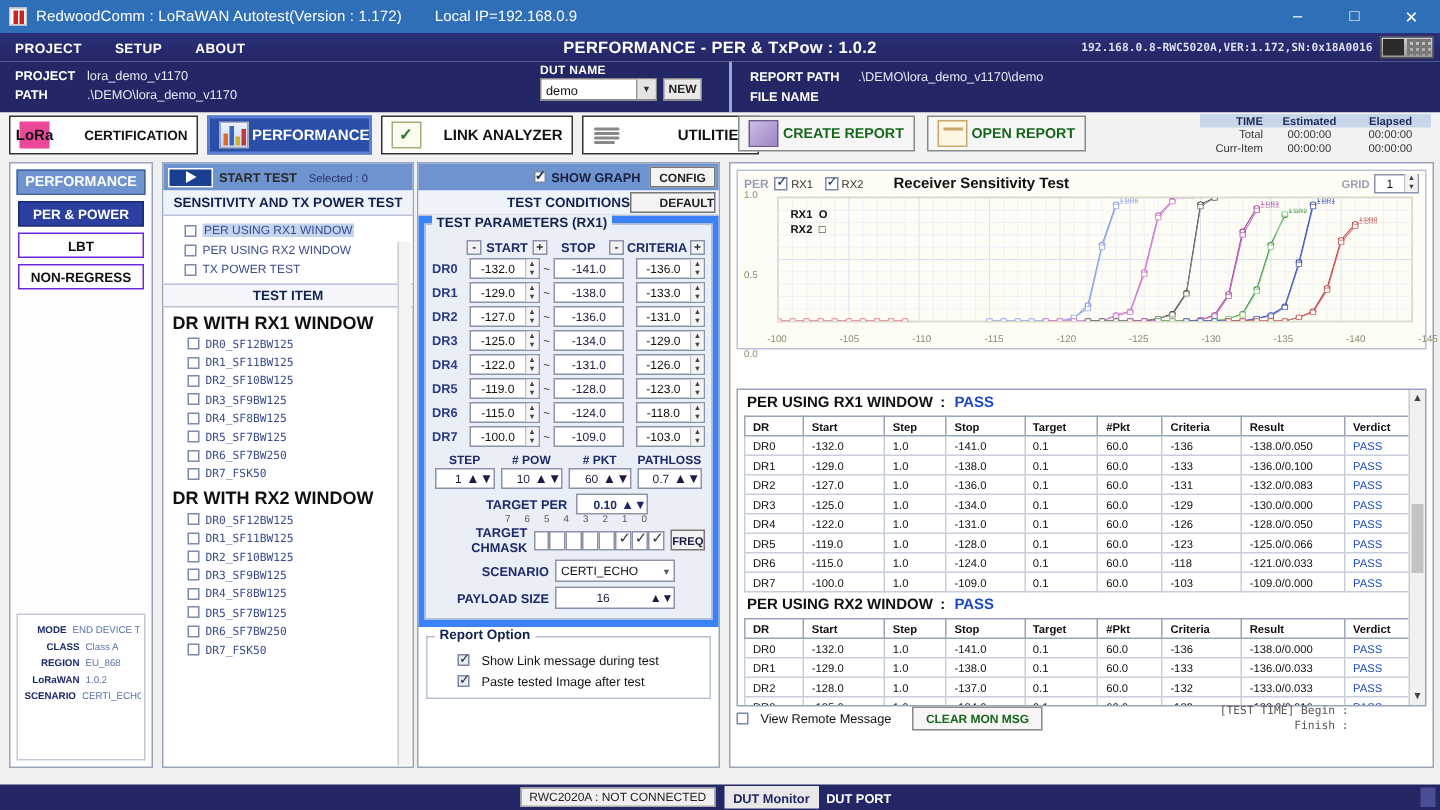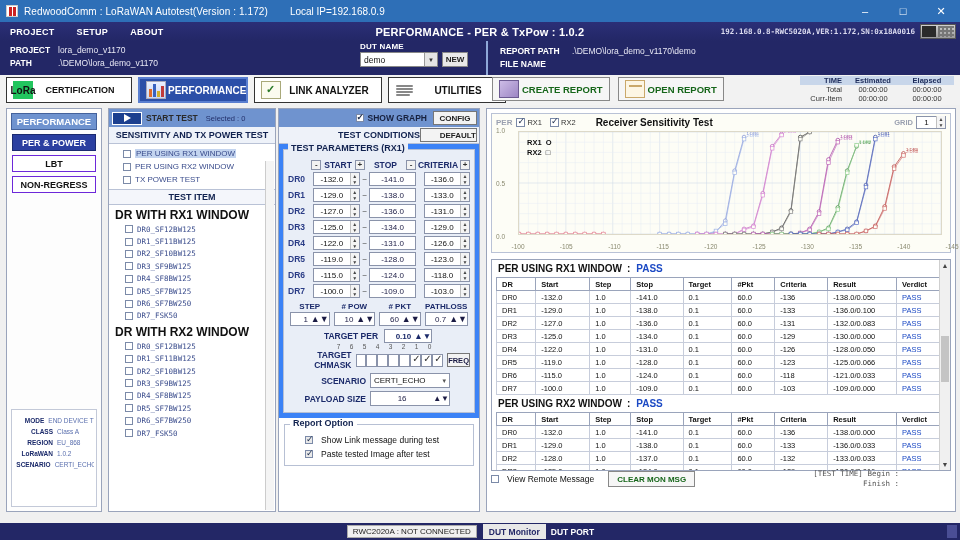--- a/index.html
+++ b/index.html
@@ -89,24 +89,24 @@
   .divider-v{ position:absolute; left:486px; top:0; width:2px; height:34px; background:#8fa8d8;}
 
   
   .navrow{ height:30px; background:#f2f2f2; display:flex; align-items:center; position:relative;}
   .navbtn{
     height:26px; border:1px solid #333; background:#fff; display:flex; align-items:center;
     margin-left:6px; padding:0 6px; font-size:10px; font-weight:bold; color:#111;
   }
   .navbtn.w1{ width:126px;} .navbtn.w2{ width:110px;} .navbtn.w3{ width:128px;} .navbtn.w4{ width:118px;}
   .navbtn.active{ background:#2b4fa8; color:#fff; border:2px solid #5a7fd0;}
-  .navbtn .lbl{ flex:1; text-align:center;}
+  .navbtn .lbl{ flex:1; text-align:right;}
   .ico{ width:20px; height:18px; flex:none; margin-right:2px;}
   .ico.lora{
-    background:#22c55e; display:flex; align-items:center; justify-content:center; font-size:9px;
+    background:#ec4899; display:flex; align-items:center; justify-content:center; font-size:9px;
   }
   .ico.bars{
     background:linear-gradient(#eaf0ff,#c9d8f5); position:relative; overflow:hidden; border:1px solid #aab;
   }
   .ico.bars i{ position:absolute; bottom:1px; width:3px;}
   .ico.doc{ background:#fbfbef; border:1px solid #a9a97a; position:relative;}
   .ico.doc::after{ content:"\2713"; position:absolute; left:4px; top:1px; color:#2a7a2a; font-size:11px;}
   .ico.util{ position:relative; }
   .ico.util i{ position:absolute; left:1px; height:1.5px; background:#888; border-radius:1px;}
 
@@ -253,21 +253,21 @@
   .report-opt{ margin:6px 5px 0; border:1px solid #b7c0d4; background:#fff; padding:6px 4px 6px; position:relative;}
   .ro-legend{ position:absolute; top:-7px; left:5px; background:#fff; padding:0 3px; font-size:9px; font-weight:bold; color:#11224f;}
   .ro-item{ display:flex; align-items:center; font-size:8.5px; color:#111; margin:4px 0 0 16px;}
   .cbx.gray{ background:#e9e9e9;}
 
   
   .rightpanel{
     position:absolute; left:486px; top:3px; width:470px; height:404px; background:#fff;
     border:1px solid #9aa4bb;
   }
-  .chartbox{ margin:4px; height:140px; border:1px solid #b9c2d6; background:#fdfdf6; position:relative;}
+  .chartbox{ margin:4px; height:120px; border:1px solid #b9c2d6; background:#fdfdf6; position:relative;}
   .chart-top{ height:16px; display:flex; align-items:center; padding:0 4px; font-size:8px;}
   .chart-top .per{ color:#9aa0b0; font-weight:bold; margin-right:4px;}
   .cktiny{ width:9px;height:9px;border:1px solid #7b8aa8;background:#fff; position:relative; margin-right:2px;}
   .cktiny::after{ content:"\2713"; position:absolute; left:0px; top:-3px; font-size:9px; color:#20304f;}
   .chart-top .lb{ margin-right:8px; font-size:7.5px; color:#333;}
   .chart-title{ font-size:10px; font-weight:bold; color:#111; margin-left:12px;}
   .grid-ctrl{ margin-left:auto; display:flex; align-items:center; gap:3px;}
   .grid-ctrl .g{ font-size:7.5px; color:#9aa0b0; font-weight:bold;}
   .plot{ position:absolute; left:26px; right:8px; top:17px; bottom:17px; border:1px solid #ddd9c8; background:#fdfdf6;}
   .ylab{ position:absolute; left:4px; font-size:6.5px; color:#8a8a70;}

